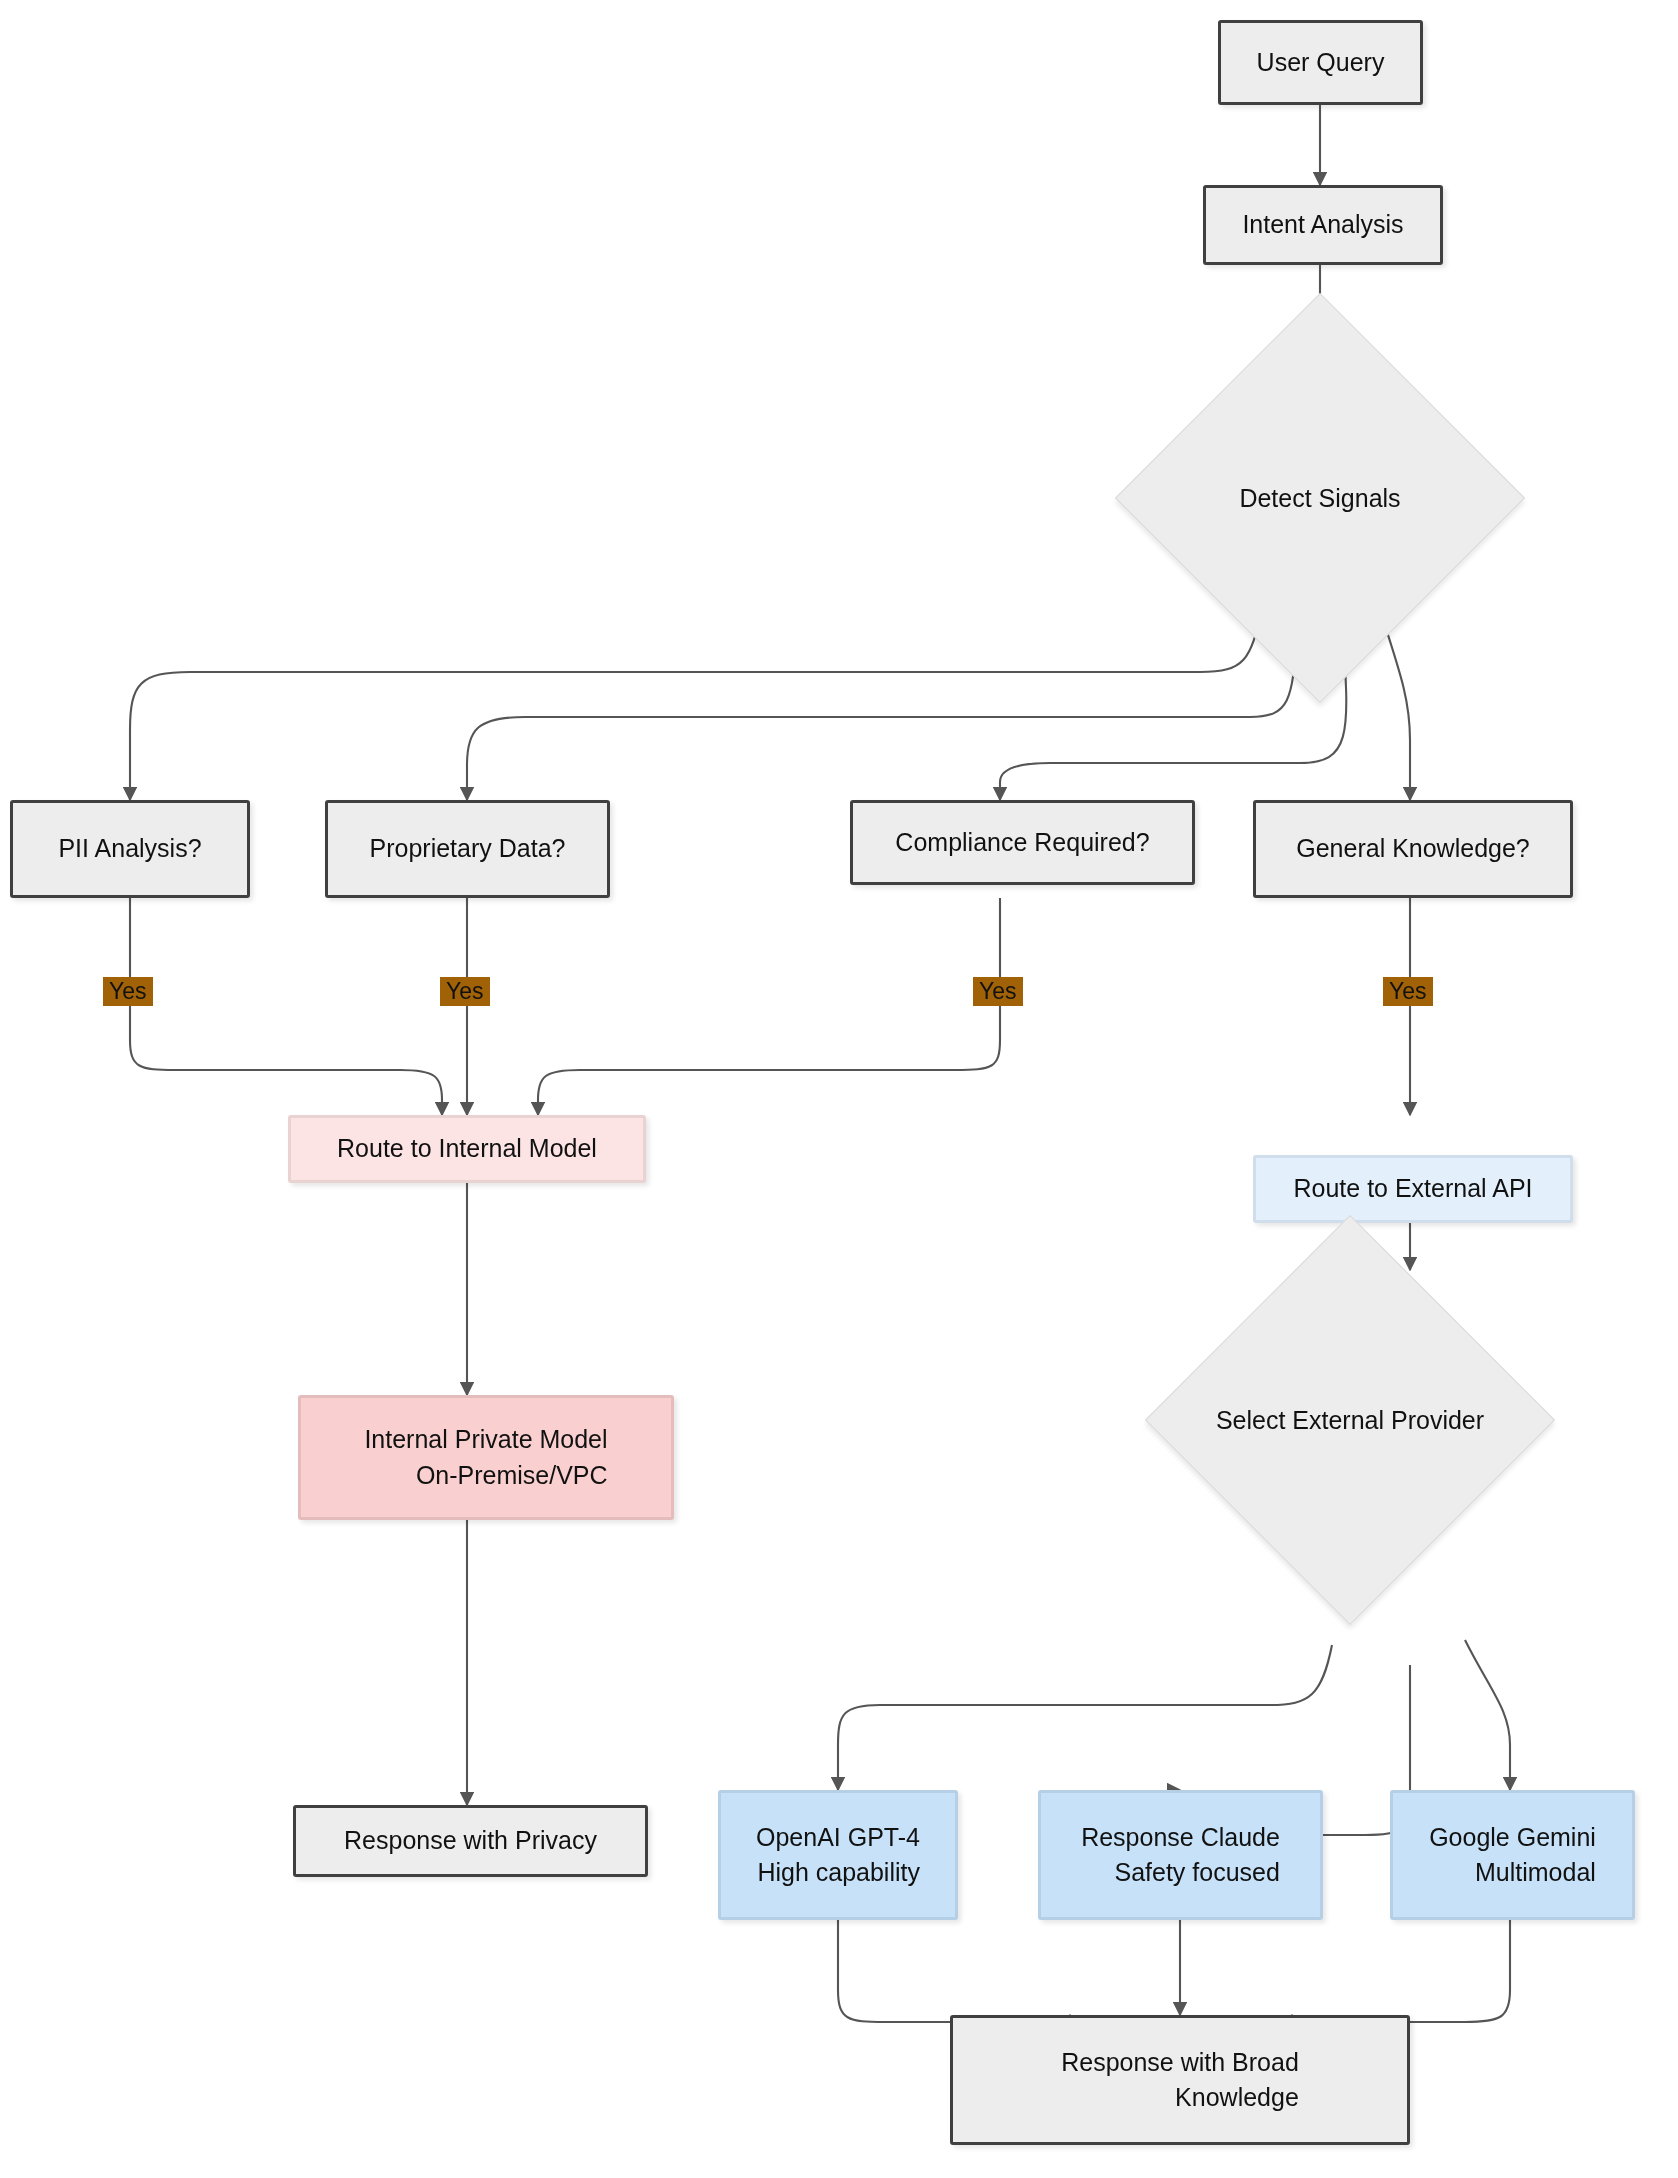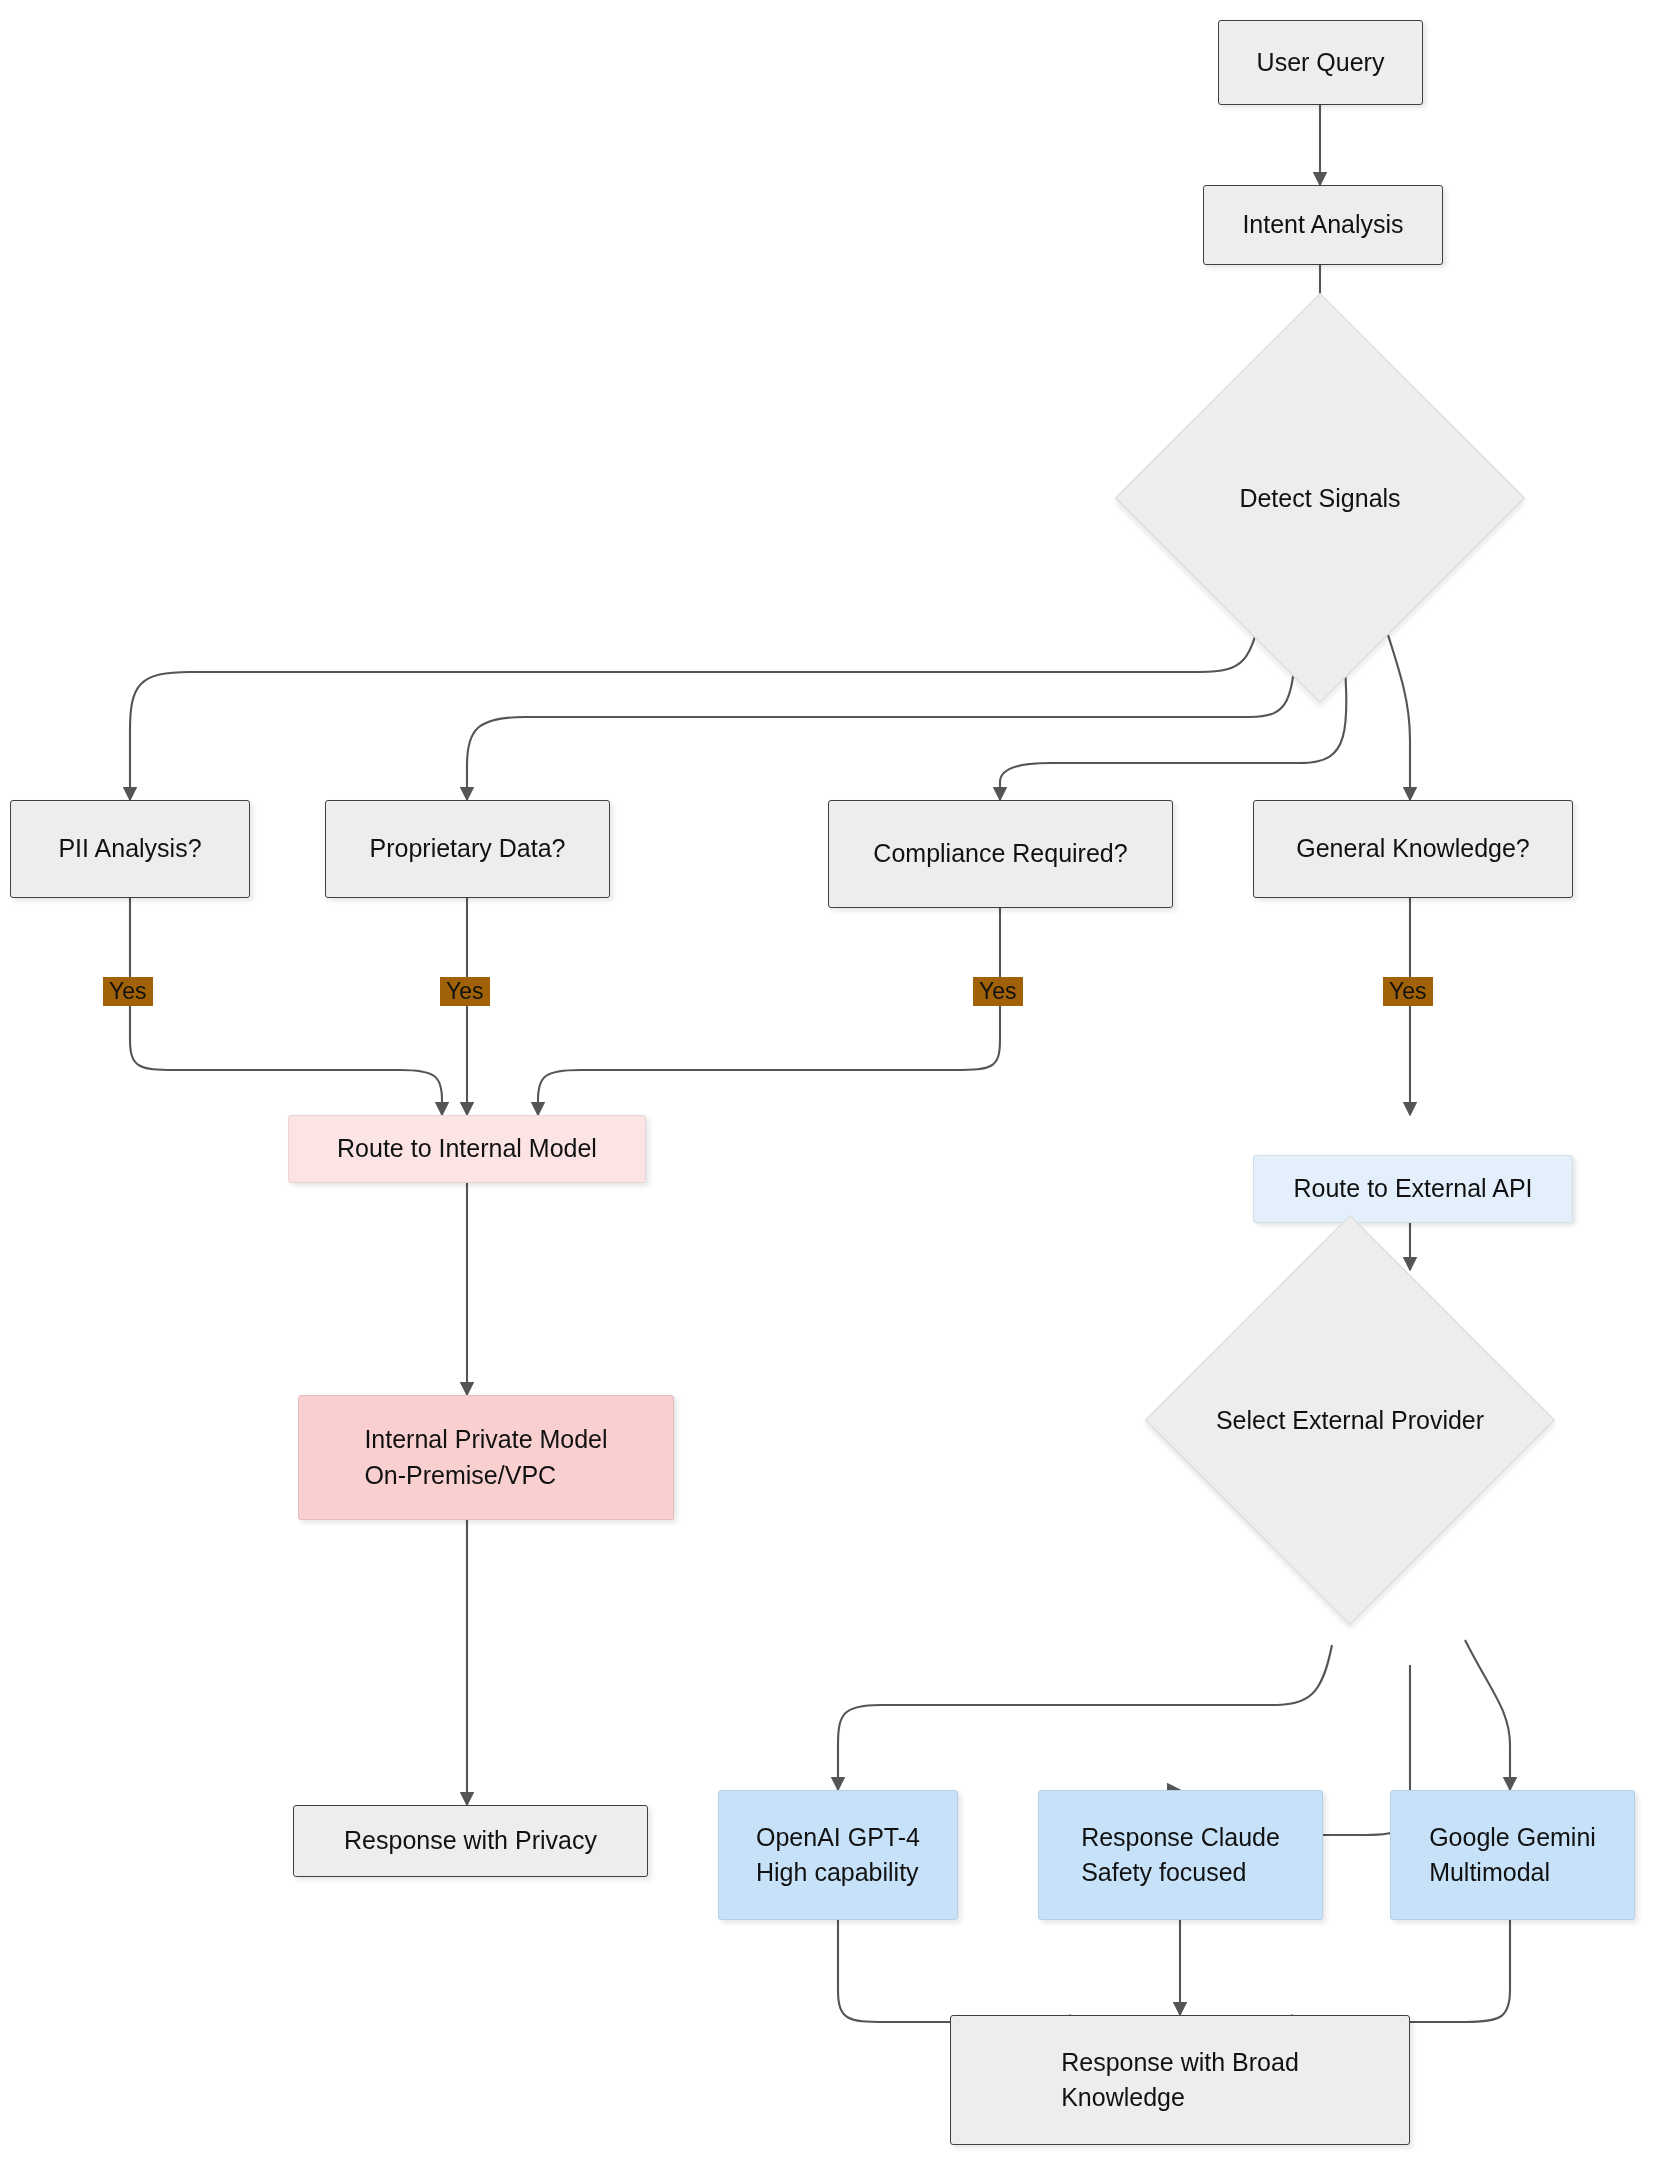--- a/index.html
+++ b/index.html
@@ -25,22 +25,22 @@
     width: 1678px;
     height: 2178px;
     pointer-events: none;
   }
   .node {
     position: absolute;
     box-sizing: border-box;
     display: flex;
     align-items: center;
     justify-content: center;
-    text-align: left;
-    border: 1px solid #404040;
+    text-align: right;
+    border: 3px solid #404040;
     border-radius: 3px;
     background: #ededed;
     color: #111111;
     font-size: 25px;
     line-height: 1.42;
     box-shadow: 3px 3px 5px rgba(0,0,0,0.10);
     z-index: 2;
   }
   .node .lines {
     padding: 0 12px;
@@ -169,21 +169,21 @@
   </div>
 
   <div class="node" style="left:10px; top:800px; width:240px; height:98px;">
     <span class="lines">PII Analysis?</span>
   </div>
 
   <div class="node" style="left:325px; top:800px; width:285px; height:98px;">
     <span class="lines">Proprietary Data?</span>
   </div>
 
-  <div class="node" style="left:828px; top:800px; width:345px; height:108px;">
+  <div class="node" style="left:850px; top:800px; width:345px; height:85px;">
     <span class="lines">Compliance Required?</span>
   </div>
 
   <div class="node" style="left:1253px; top:800px; width:320px; height:98px;">
     <span class="lines">General Knowledge?</span>
   </div>
 
   <div class="edge-label" style="left:103px; top:977px;">Yes</div>
   <div class="edge-label" style="left:440px; top:977px;">Yes</div>
   <div class="edge-label" style="left:973px; top:977px;">Yes</div>

